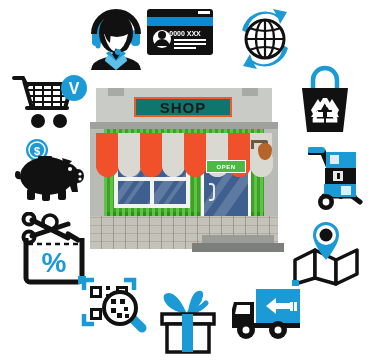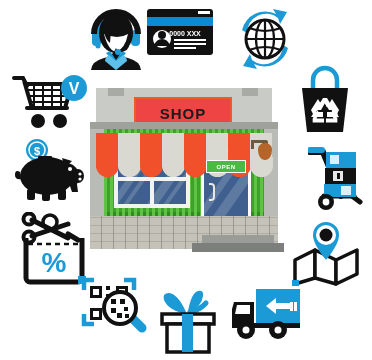--- a/index.html
+++ b/index.html
@@ -41,22 +41,22 @@
     background:#b4b7b1;
   }
   .roof-block {
     position:absolute; top:0; width:16px; height:8px; background:#a8aba5;
   }
   .roof-block.l { left: 18px; }
   .roof-block.r { left: 152px; }
   .shop-sign {
     position: absolute;
     left: 44px; top: 9px;
-    width: 98px; height: 32px;
-    background: #ef4444;
+    width: 98px; height: 20px;
+    background: #0f766e;
     border: 2px solid #ef5a2a;
     box-sizing: border-box;
     display: flex; align-items: center; justify-content: center;
   }
   .shop-sign span {
     font-family: "Liberation Sans", sans-serif;
     font-weight: bold;
     font-size: 15px;
     letter-spacing: 1px;
     color: #1b1b1b;

